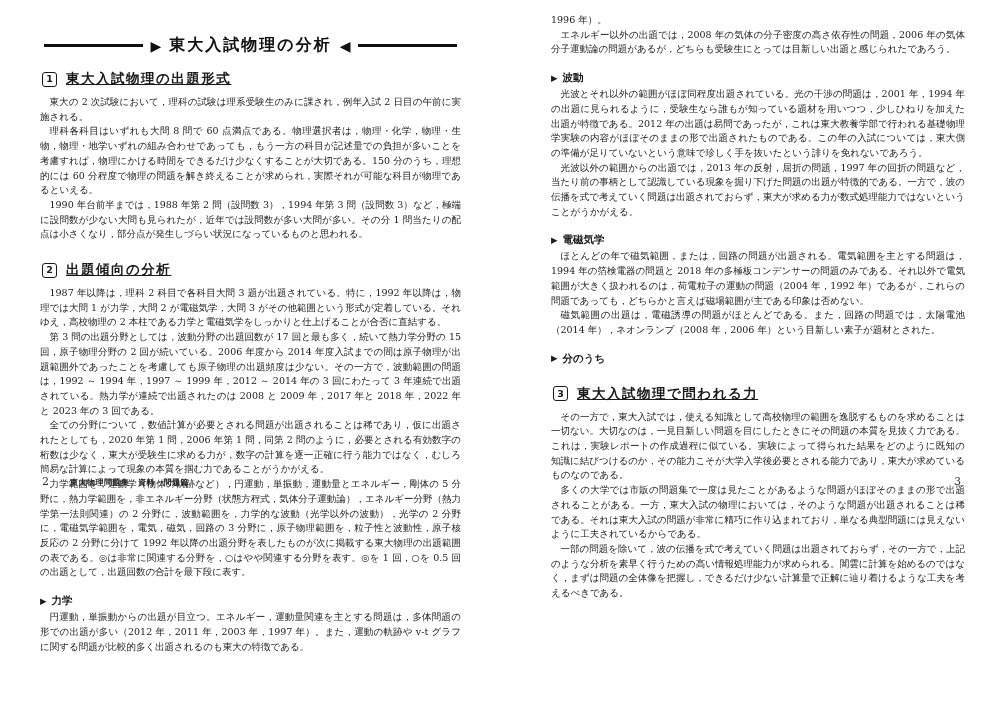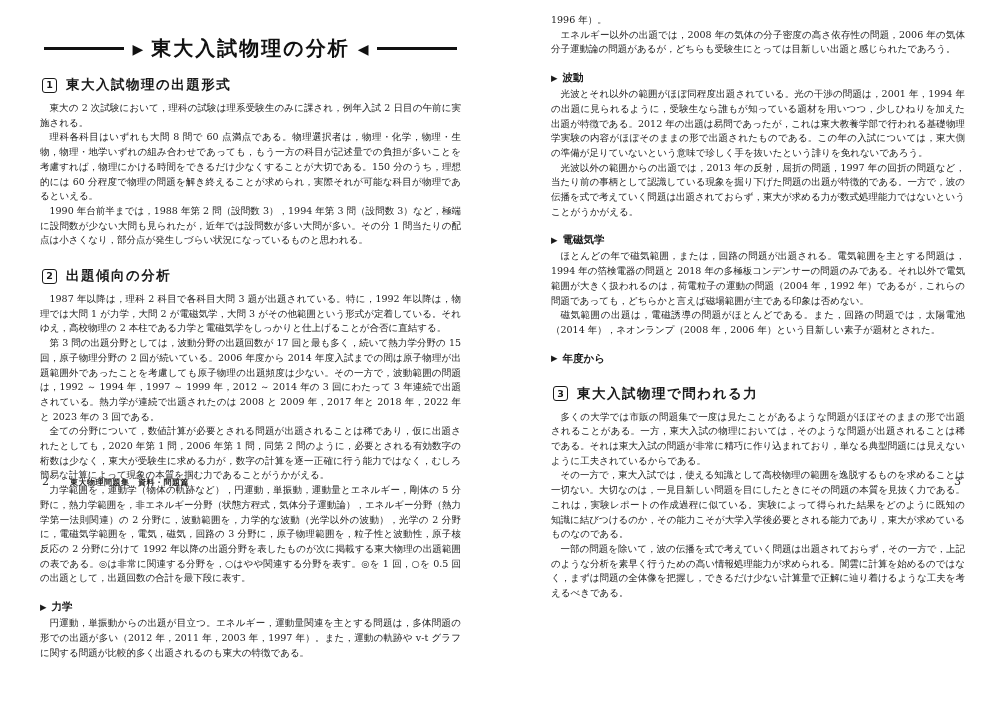--- a/index.html
+++ b/index.html
@@ -18,36 +18,36 @@
   
   .title-banner {
     display: flex; align-items: center; gap: 8px;
     margin: 35px 4px 13px 4px;
   }
   .title-rule { flex: 1; height: 3.5px; background: #111; }
   .title-arrow { font-size: 14px; line-height: 1; color: #111;
     font-family: "DejaVu Sans", sans-serif; }
   .chapter-title {
     margin: 0; font-family: "DejaVu Sans", sans-serif;
-    font-weight: bold; font-size: 20px; letter-spacing: 2px; color: #111;
+    font-weight: bold; font-size: 16px; letter-spacing: 2px; color: #111;
   }
 
   
   .sec-head {
     display: flex; align-items: center; gap: 9px;
     margin: 14px 0 7px 2px;
     font-family: "DejaVu Sans", sans-serif; font-weight: bold;
   }
   .numbox {
     width: 13px; height: 13px; flex: 0 0 auto;
     border: 1.5px solid #1a1a1a; border-radius: 3px;
     display: flex; align-items: center; justify-content: center;
     font-size: 9.5px; line-height: 1;
   }
-  .sec-title { font-size: 13.5px; letter-spacing: 1.5px; }
+  .sec-title { font-size: 13.5px; letter-spacing: 1.5px; text-decoration: underline; }
 
   
   p.body {
     margin: 0;
     font-family: "DejaVu Serif", serif;
     font-size: 9.5px; line-height: 14.7px;
     text-align: justify; text-indent: 1em;
     color: #1a1a1a;
   }
   p.body.noindent { text-indent: 0; }
@@ -134,29 +134,29 @@
 
     <div class="sub-head">
       <span class="tri">▶</span>
       <span>電磁気学</span>
     </div>
     <p class="body">ほとんどの年で磁気範囲，または，回路の問題が出題される。電気範囲を主とする問題は，1994 年の箔検電器の問題と 2018 年の多極板コンデンサーの問題のみである。それ以外で電気範囲が大きく扱われるのは，荷電粒子の運動の問題（2004 年，1992 年）であるが，これらの問題であっても，どちらかと言えば磁場範囲が主である印象は否めない。</p>
     <p class="body">磁気範囲の出題は，電磁誘導の問題がほとんどである。また，回路の問題では，太陽電池（2014 年），ネオンランプ（2008 年，2006 年）という目新しい素子が題材とされた。</p>
 
     <div class="sub-head">
       <span class="tri">▶</span>
-      <span>年度から</span>
+      <span>分のうち</span>
     </div>
 
     <div class="sec-head secgap">
       <span class="numbox">3</span>
       <span class="sec-title">東大入試物理で問われる力</span>
     </div>
+    <p class="body">その一方で，東大入試では，使える知識として高校物理の範囲を逸脱するものを求めることは一切ない。大切なのは，一見目新しい問題を目にしたときにその問題の本質を見抜く力である。これは，実験レポートの作成過程に似ている。実験によって得られた結果をどのように既知の知識に結びつけるのか，その能力こそが大学入学後必要とされる能力であり，東大が求めているものなのである。</p>
     <p class="body">多くの大学では市販の問題集で一度は見たことがあるような問題がほぼそのままの形で出題されることがある。一方，東大入試の物理においては，そのような問題が出題されることは稀である。それは東大入試の問題が非常に精巧に作り込まれており，単なる典型問題には見えないように工夫されているからである。</p>
-    <p class="body">その一方で，東大入試では，使える知識として高校物理の範囲を逸脱するものを求めることは一切ない。大切なのは，一見目新しい問題を目にしたときにその問題の本質を見抜く力である。これは，実験レポートの作成過程に似ている。実験によって得られた結果をどのように既知の知識に結びつけるのか，その能力こそが大学入学後必要とされる能力であり，東大が求めているものなのである。</p>
     <p class="body">一部の問題を除いて，波の伝播を式で考えていく問題は出題されておらず，その一方で，上記のような分析を素早く行うための高い情報処理能力が求められる。闇雲に計算を始めるのではなく，まずは問題の全体像を把握し，できるだけ少ない計算量で正解に辿り着けるような工夫を考えるべきである。</p>
 
     <div class="footer">
       <span class="pagenum">3</span>
     </div>
   </div>
 
 </div>
 
 </body></html>

